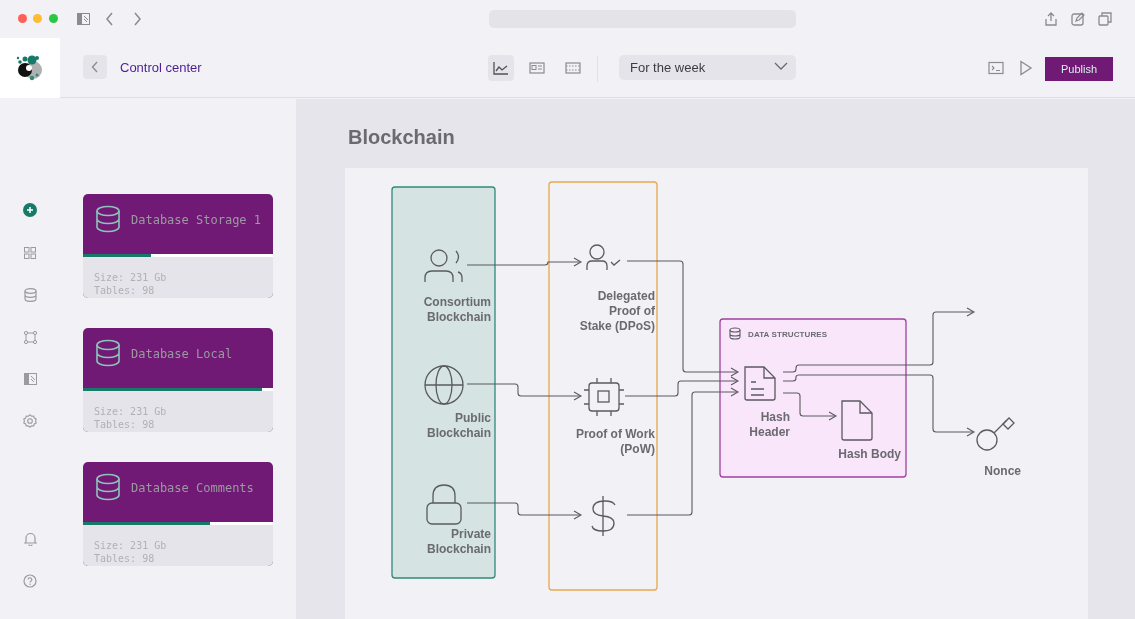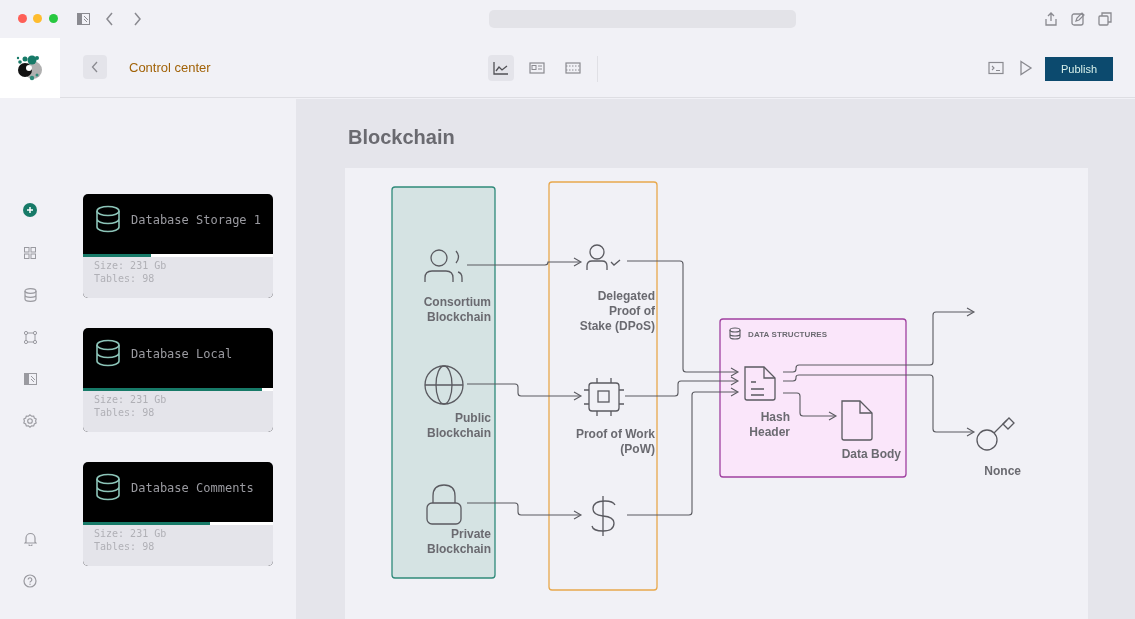--- a/index.html
+++ b/index.html
@@ -6,38 +6,38 @@
   html, body { width: 1135px; height: 619px; overflow: hidden; background: #f1f1f6; font-family: "Liberation Sans", sans-serif; color: #3c3c43; }
   .titlebar { position: absolute; left: 0; top: 0; width: 1135px; height: 38px; background: #f1f1f6; }
   .dot { position: absolute; top: 14px; width: 9px; height: 9px; border-radius: 50%; }
   .tb-icon { position: absolute; top: 10px; width: 18px; height: 18px; display: flex; align-items: center; justify-content: center; color: #8a8a90; }
   .urlbar { position: absolute; left: 489px; top: 10px; width: 307px; height: 18px; border-radius: 5px; background: #e3e3e8; }
   .leftrail { position: absolute; left: 0; top: 38px; width: 60px; height: 581px; background: #f1f1f6; }
   .logo-box { position: absolute; left: 0; top: 0; width: 60px; height: 60px; background: #ffffff; }
   .rail-icon { position: absolute; left: 20px; width: 20px; height: 20px; display: flex; align-items: center; justify-content: center; color: #9a9aa0; }
   .header { position: absolute; left: 60px; top: 38px; width: 1075px; height: 60px; background: #f1f1f6; border-bottom: 1px solid #dedee3; }
   .back-btn { position: absolute; left: 23px; top: 17px; width: 24px; height: 24px; border-radius: 4px; background: #e4e4ea; display: flex; align-items: center; justify-content: center; color: #8a8a90; }
-  .hdr-title { position: absolute; left: 69px; top: 22px; font-size: 13px; color: #a16207; }
+  .hdr-title { position: absolute; left: 60px; top: 22px; font-size: 13px; color: #4c1d95; }
   .view-btn { position: absolute; top: 17px; width: 26px; height: 26px; border-radius: 4px; display: flex; align-items: center; justify-content: center; color: #8a8a90; }
   .view-btn.active { background: #e4e4ea; color: #505055; }
   .vsep { position: absolute; left: 537px; top: 18px; width: 1px; height: 26px; background: #e0e0e5; }
   .select { position: absolute; left: 559px; top: 17px; width: 177px; height: 25px; border-radius: 5px; background: #e4e4ea; font-size: 13px; color: #3c3c43; padding: 5px 11px; }
   .select .chev { position: absolute; right: 8px; top: 6px; }
-  .publish { position: absolute; left: 985px; top: 19px; width: 68px; height: 24px; background: #0c4a6e; color: #d7f0ea; font-size: 11px; display: flex; align-items: center; justify-content: center; border: none; }
+  .publish { position: absolute; left: 985px; top: 19px; width: 68px; height: 24px; background: #701a75; color: #d7f0ea; font-size: 11px; display: flex; align-items: center; justify-content: center; border: none; }
   .sidebar { position: absolute; left: 60px; top: 99px; width: 236px; height: 520px; background: #f1f1f6; }
   .acc { position: absolute; left: 0; width: 236px; height: 46px; }
   .acc-label { position: absolute; left: 24px; font-size: 13px; color: #3c3c43; }
   .acc-chev { position: absolute; right: 24px; color: #8a8a90; }
   .acc-div { position: absolute; left: 0; top: 47px; width: 236px; height: 1px; background: #e0e0e5; }
-  .db-card { position: absolute; left: 23px; width: 190px; height: 104px; border-radius: 5px; background: #000000; overflow: hidden; }
+  .db-card { position: absolute; left: 23px; width: 190px; height: 104px; border-radius: 5px; background: #701a75; overflow: hidden; }
   .db-icon { position: absolute; left: 12px; top: 11px; color: #8cc4b8; }
   .db-name { position: absolute; left: 48px; top: 19px; font-family: "DejaVu Sans Mono", monospace; font-size: 12px; color: #9a9aa0; white-space: nowrap; }
   .db-bar-track { position: absolute; left: 0; top: 60px; width: 190px; height: 3px; background: #ffffff; }
   .db-bar { position: absolute; left: 0; top: 0; height: 3px; background: #177a68; }
-  .db-meta { position: absolute; left: 0; top: 63px; width: 190px; height: 41px; background: #e4e4ea; padding: 2px 11px; font-family: "DejaVu Sans Mono", monospace; font-size: 10px; line-height: 13px; color: #b0b0b6; }
+  .db-meta { position: absolute; left: 0; top: 63px; width: 190px; height: 41px; background: #e4e4ea; padding: 14px 11px; font-family: "DejaVu Sans Mono", monospace; font-size: 10px; line-height: 13px; color: #b0b0b6; }
   .main { position: absolute; left: 296px; top: 99px; width: 839px; height: 520px; background: #e5e5eb; }
   .main-title { position: absolute; left: 52px; top: 27px; font-size: 20px; font-weight: bold; color: #6a6a70; }
   .canvas { position: absolute; left: 49px; top: 69px; width: 743px; height: 451px; background: #f1f1f6; }
   .canvas svg { position: absolute; left: 0; top: 0; }
   .lbl { position: absolute; font-size: 12px; font-weight: bold; color: #6a6a70; text-align: right; line-height: 15px; }
   .ds-label { position: absolute; font-size: 8px; font-weight: bold; color: #6a6a70; letter-spacing: 0.1px; }
 </style>
 </head>
 <body>
 
@@ -176,20 +176,26 @@
       </svg>
   </div>
   <div class="view-btn" style="left:500px">
     <svg width="16" height="14" viewBox="0 0 16 14">
         <rect x="1" y="2" width="14" height="10" fill="none" stroke="#8a8a90" stroke-width="1.2"></rect>
         <path d="M1 5h14M1 9h14" stroke="#8a8a90" stroke-dasharray="1.5 1.5"></path>
       </svg>
   </div>
   <div class="vsep"></div>
 
+  <div class="select">
+    <span>For the week</span>
+    <svg class="chev" width="14" height="10" viewBox="0 0 14 10">
+        <path d="M1 2l6 6 6-6" fill="none" stroke="#6a6a70" stroke-width="1.3"></path>
+      </svg>
+  </div>
 
   <div class="view-btn" style="left:923px">
     <svg width="16" height="14" viewBox="0 0 16 14">
         <rect x="1" y="1.5" width="14" height="11" fill="none" stroke="#8a8a90" stroke-width="1.2"></rect>
         <path d="M4 5l2 2-2 2M8 9.5h4" fill="none" stroke="#8a8a90" stroke-width="1.1"></path>
       </svg>
   </div>
   <div class="view-btn" style="left:953px">
     <svg width="14" height="16" viewBox="0 0 14 16">
         <path d="M2 1.5l10 6.5-10 6.5z" fill="none" stroke="#8a8a90" stroke-width="1.3"></path>
@@ -346,16 +352,16 @@
     <div class="lbl" style="left:206px;top:121px;width:104px">
       <div>Delegated</div>
         <div>Proof of</div>
         <div>Stake (DPoS)</div>
     </div>
     <div class="ds-label" style="left:403px;top:162px">DATA STRUCTURES</div>
     <div class="lbl" style="left:385px;top:242px;width:60px">
       <div>Hash</div>
         <div>Header</div>
     </div>
-    <div class="lbl" style="left:470px;top:279px;width:86px">Data Body</div>
+    <div class="lbl" style="left:470px;top:279px;width:86px">Hash Body</div>
     <div class="lbl" style="left:616px;top:296px;width:60px">Nonce</div>
   </div>
 </div>
 
 </body></html>

